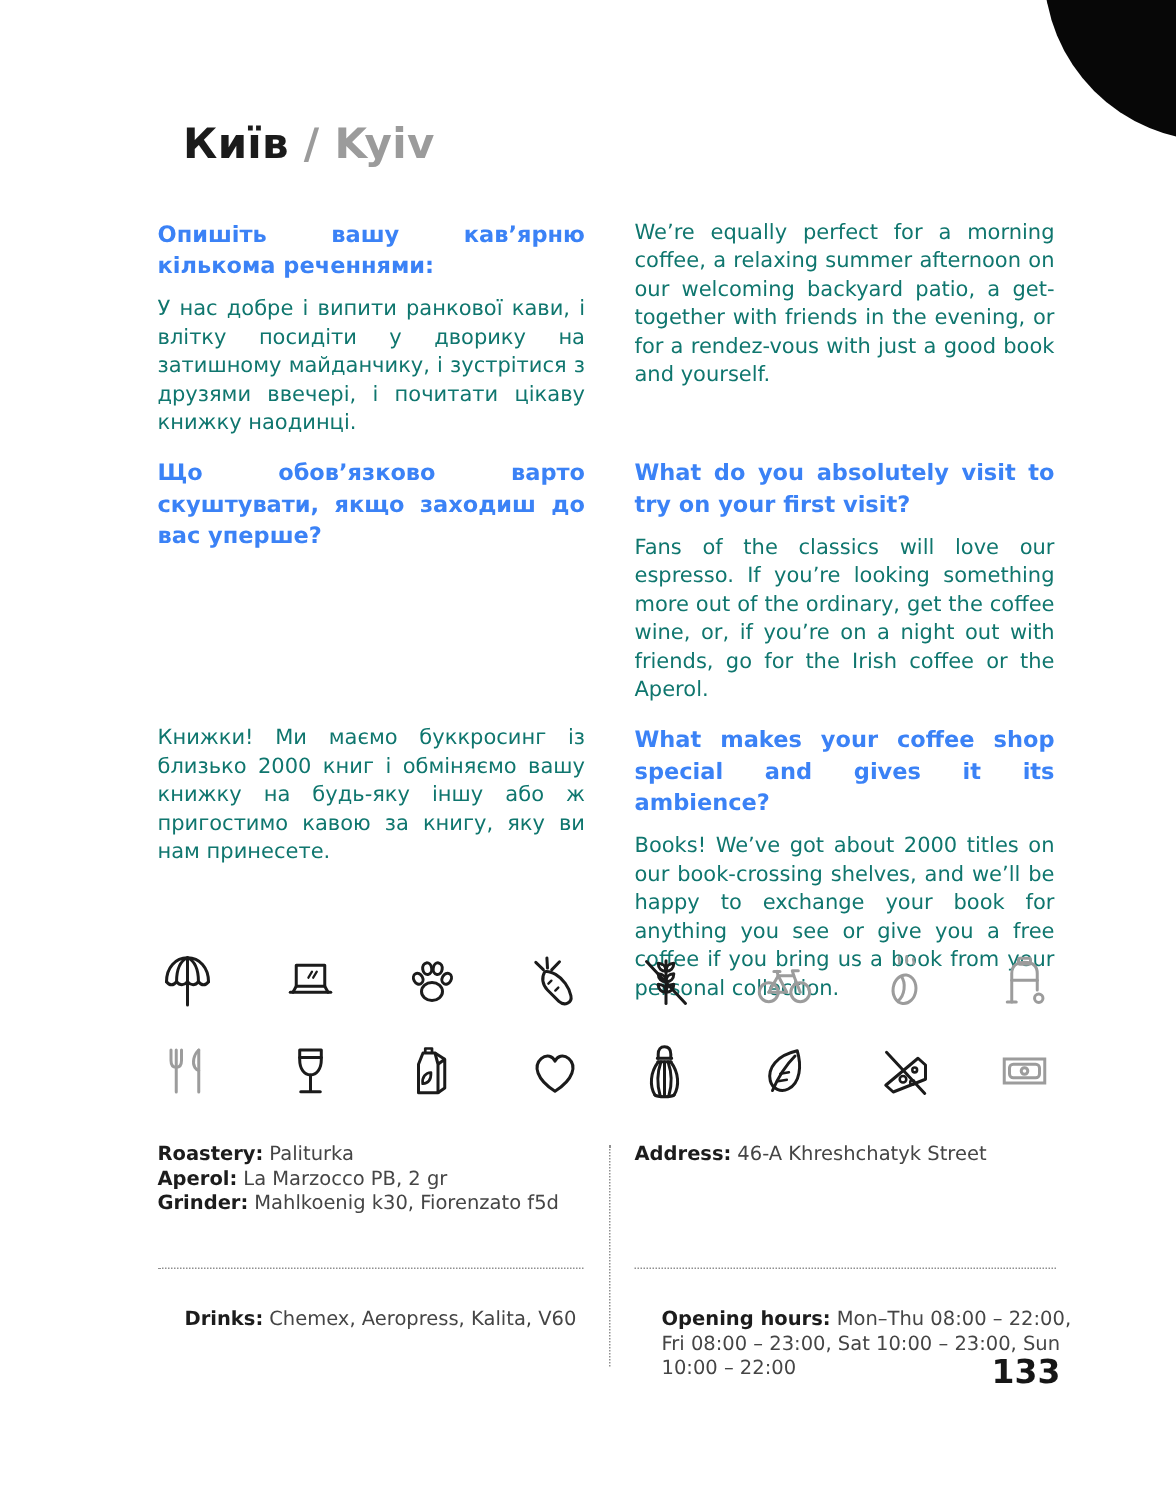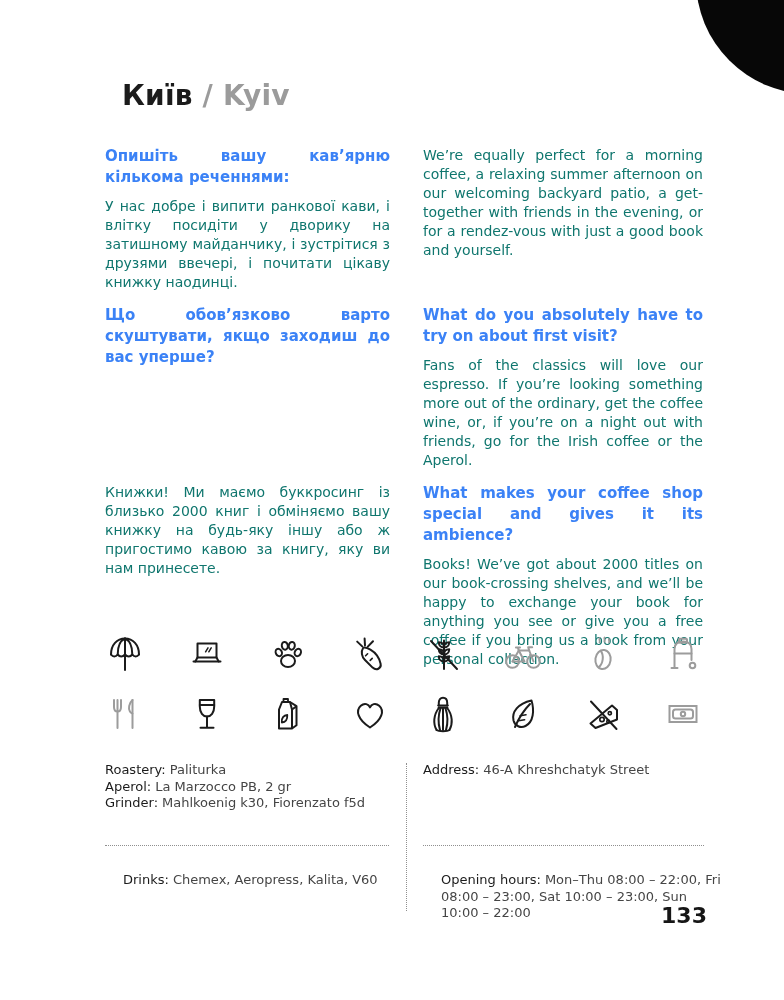--- a/index.html
+++ b/index.html
@@ -44,21 +44,21 @@
     border-left:1px dotted #8f8f8f;
   }
   .hline{
     position:absolute;top:845px;height:0;border-top:1px dotted #8f8f8f;
   }
   .hline.left{left:105px;width:284px;}
   .hline.right{left:423px;width:281px;}
   .finfo{position:absolute;top:762px;font-size:13px;line-height:16.5px;color:#454545;}
   .finfo.left{left:105px;width:290px;}
   .finfo.right{left:423px;width:290px;}
-  .flabel{font-weight:400;color:#1c1c1c;margin-right:4px;}
+  .flabel{font-weight:700;color:#1c1c1c;margin-right:4px;}
   .fnote{position:absolute;font-size:13px;line-height:16.5px;color:#454545;margin:18px;}
   .fnote.drinks{top:854px;left:105px;width:290px;}
   .fnote.hours{top:854px;left:423px;width:285px;}
   .page-number{
     position:absolute;top:903px;right:77px;
     font-size:22px;font-weight:700;color:#161616;
   }
 </style>
 </head>
 <body>
@@ -72,21 +72,21 @@
     <h3>Опишіть вашу кав’ярню кількома реченнями:</h3>
     <p>У нас добре і випити ранкової кави, і влітку посидіти у дворику на затишному майданчику, і зустрітися з друзями ввечері, і почитати цікаву книжку наодинці.</p>
   </div>
   <div class="qa" lang="en">
     <p>We’re equally perfect for a morning coffee, a relaxing summer afternoon on our welcoming backyard patio, a get-together with friends in the evening, or for a rendez-vous with just a good book and yourself.</p>
   </div>
   <div class="qa" lang="uk">
     <h3>Що обов’язково варто скуштувати, якщо заходиш до вас уперше?</h3>
   </div>
   <div class="qa" lang="en">
-    <h3>What do you absolutely have to try on about first visit?</h3>
+    <h3>What do you absolutely visit to try on your first visit?</h3>
     <p>Fans of the classics will love our espresso. If you’re looking something more out of the ordinary, get the coffee wine, or, if you’re on a night out with friends, go for the Irish coffee or the Aperol.</p>
   </div>
   <div class="qa" lang="uk">
     <p>Книжки! Ми маємо буккросинг із близько 2000 книг і обміняємо вашу книжку на будь-яку іншу або ж пригостимо кавою за книгу, яку ви нам принесете.</p>
   </div>
   <div class="qa" lang="en">
     <h3>What makes your coffee shop special and gives it its ambience?</h3>
     <p>Books! We’ve got about 2000 titles on our book-crossing shelves, and we’ll be happy to exchange your book for anything you see or give you a free coffee if you bring us a book from your personal collection.</p>
   </div>
 </div>

